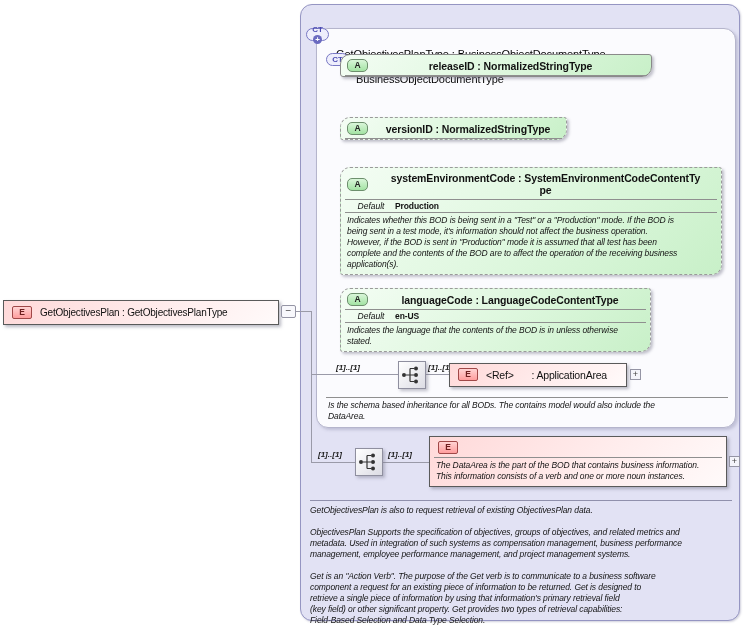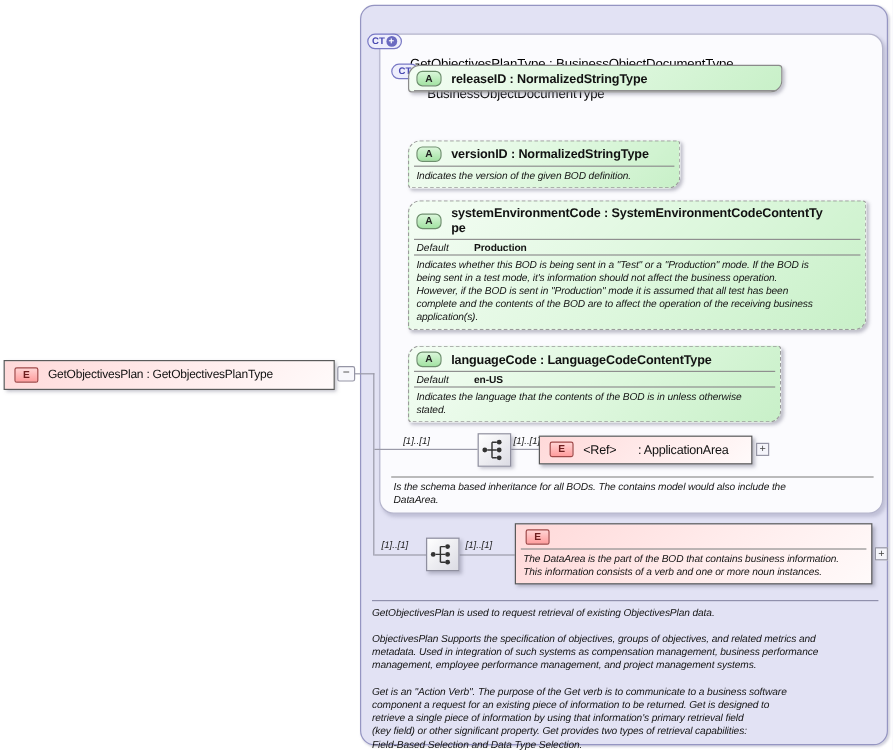--- a/index.html
+++ b/index.html
@@ -26,21 +26,21 @@
     box-shadow: 2px 2px 3px rgba(130,130,160,.35);
   }
   .hdr { display:flex; align-items:center; gap:7px; }
   .hdr-title { font-weight: normal; font-size: 11px; letter-spacing: -0.1px; color:#000;margin-top:40px; }
 
   
   .ct-icon {
     display:inline-flex; align-items:center; justify-content:center; gap:1px;
     min-width: 23px; height: 13px; padding: 0 3px;
     border: 1.5px solid #7878c4; border-radius: 7px;
-    font-size: 8px; font-weight: bold; color: #4a4ab2; background: #eeeefc;
+    font-size: 8px; font-weight: bold; color: #4a4ab2; background: #eeeefc; flex-direction: column;
   }
   .ct-plus {
     display:inline-block; width: 9px; height: 9px; border-radius: 50%;
     background:#6a6ac0; color:#fff; font-size:8px; line-height:9px; text-align:center; font-weight:bold;
   }
   .a-icon {
     display:inline-block; width: 21px; height: 13px;
     background: linear-gradient(180deg,#d9f6d9,#a3e3a3);
     border: 1px solid #6d8f6d; border-radius: 5px;
     font-size: 8.5px; font-weight: bold; color:#222; text-align:center; line-height:11px;
@@ -54,27 +54,27 @@
 
   
   .attr-box {
     background: linear-gradient(135deg,#f4fdf4 0%,#ddf7dd 55%,#c8f0c8 100%);
     border: 1px solid #8a8a8a;
     border-radius: 10px 3px 10px 3px;
     box-shadow: 2px 2px 3px rgba(120,120,140,.45);
   }
   .attr-box.dashed { border: 1px dashed #9a9a9a; }
   .attr-head { display:flex; align-items:center; gap:8px; padding: 4px 6px 3px 6px; }
-  .attr-title { flex:1; font-weight:bold; font-size:10.5px; letter-spacing:-0.1px; white-space: pre-line; }
+  .attr-title { flex:1; text-align:center; font-weight:bold; font-size:10.5px; letter-spacing:-0.1px; white-space: pre-line; }
   .sep { height:1px; background:#8f8f8f; margin: 0 4px; }
   .doc {
     font-style: italic; font-size: 8.5px; letter-spacing: -0.1px;
     line-height: 11px; padding: 2px 6px 4px 6px; white-space: pre-line; color:#141414;
   }
-  .default-row { display:flex; align-items:center; padding: 1px 6px; }
+  .default-row { display:flex; align-items:center; padding: 1px 6px; text-align: center; }
   .default-label { font-style: italic; font-size: 8.5px; width: 48px; }
   .default-value { font-weight: bold; font-size: 8.5px; letter-spacing:-0.1px; }
 
   
   .elem-box {
     background: linear-gradient(135deg,#ffd9d9 0%,#ffecec 55%,#fffafa 100%);
     border: 1px solid #5a5a5a;
     box-shadow: 2px 2px 3px rgba(120,120,140,.5);
   }
   .elem-head { display:flex; align-items:center; gap:8px; padding: 4px 6px 3px 6px; }
@@ -82,21 +82,21 @@
 
   
   .hline, .vline { background:#9a9aa8; }
   .seq-box {
     width: 28px; height: 28px;
     background: linear-gradient(135deg,#ffffff,#dcdce4);
     border: 1px solid #8f8f9f;
     box-shadow: 2px 2px 3px rgba(120,120,140,.45);
     display:flex; align-items:center; justify-content:center;
   }
-  .card-label { font-style: italic; font-weight: normal; font-size: 8px; color:#222; white-space:nowrap; }
+  .card-label { font-style: italic; font-weight: bold; font-size: 8px; color:#222; white-space:nowrap; }
   .plus-box {
     width: 11px; height: 11px; background:#f4f4fa; border:1px solid #9595a5;
     font-size: 9px; line-height: 8px; text-align:center; color:#444;
   }
   .minus-box {
     width: 15px; height: 13px; background:#f8f8fc; border:1px solid #9595a5; border-radius:2px;
     font-size: 10px; line-height: 10px; text-align:center; color:#444;
   }
   .doc-paragraphs p { margin: 0 0 11px 0; font-style: italic; font-size: 8.5px; letter-spacing:-0.1px; line-height: 11px; white-space: pre-line; color:#141414;}
 </style>
@@ -144,21 +144,20 @@
   </div>
   <div class="sep"></div>
 </div>
 
 <div class="abs attr-box dashed" style="left:340px; top:117px; width:227px;">
   <div class="attr-head">
     <span class="a-icon">A</span>
     <span class="attr-title">versionID : NormalizedStringType</span>
   </div>
   <div class="sep"></div>
-  <div class="doc">Indicates the version of the given BOD definition.</div>
 </div>
 
 <div class="abs attr-box dashed" style="left:340px; top:167px; width:382px;">
   <div class="attr-head">
     <span class="a-icon">A</span>
     <span class="attr-title">systemEnvironmentCode : SystemEnvironmentCodeContentTy
 pe</span>
   </div>
   <div class="sep"></div>
   <div class="default-row">
@@ -230,21 +229,21 @@
     <span class="e-icon">E</span>
   </div>
   <div class="sep"></div>
   <div class="doc">The DataArea is the part of the BOD that contains business information.
 This information consists of a verb and one or more noun instances.</div>
 </div>
 <div class="abs plus-box" style="left:729px; top:456px;"><span>+</span></div>
 
 <div class="abs sep" style="left:310px; top:500px; width:422px; margin:0; background:#9090ac;"></div>
 <div class="abs doc-paragraphs" style="left:310px; top:505px; width:426px;">
-  <p>GetObjectivesPlan is used to request retrieval of existing ObjectivesPlan data.</p>
+  <p>GetObjectivesPlan is also to request retrieval of existing ObjectivesPlan data.</p>
   <p>ObjectivesPlan  Supports the specification of objectives, groups of objectives, and related metrics and
 metadata. Used in integration of such systems as compensation management, business performance
 management, employee performance management, and project management systems.</p>
   <p>Get is an "Action Verb". The purpose of the Get verb is to communicate to a business software
 component a request for an existing piece of information to be returned. Get is designed to
 retrieve a single piece of information by using that information's primary retrieval field
 (key field) or other significant property. Get provides two types of retrieval capabilities:
 Field-Based Selection and Data Type Selection.</p>
 </div>
 

